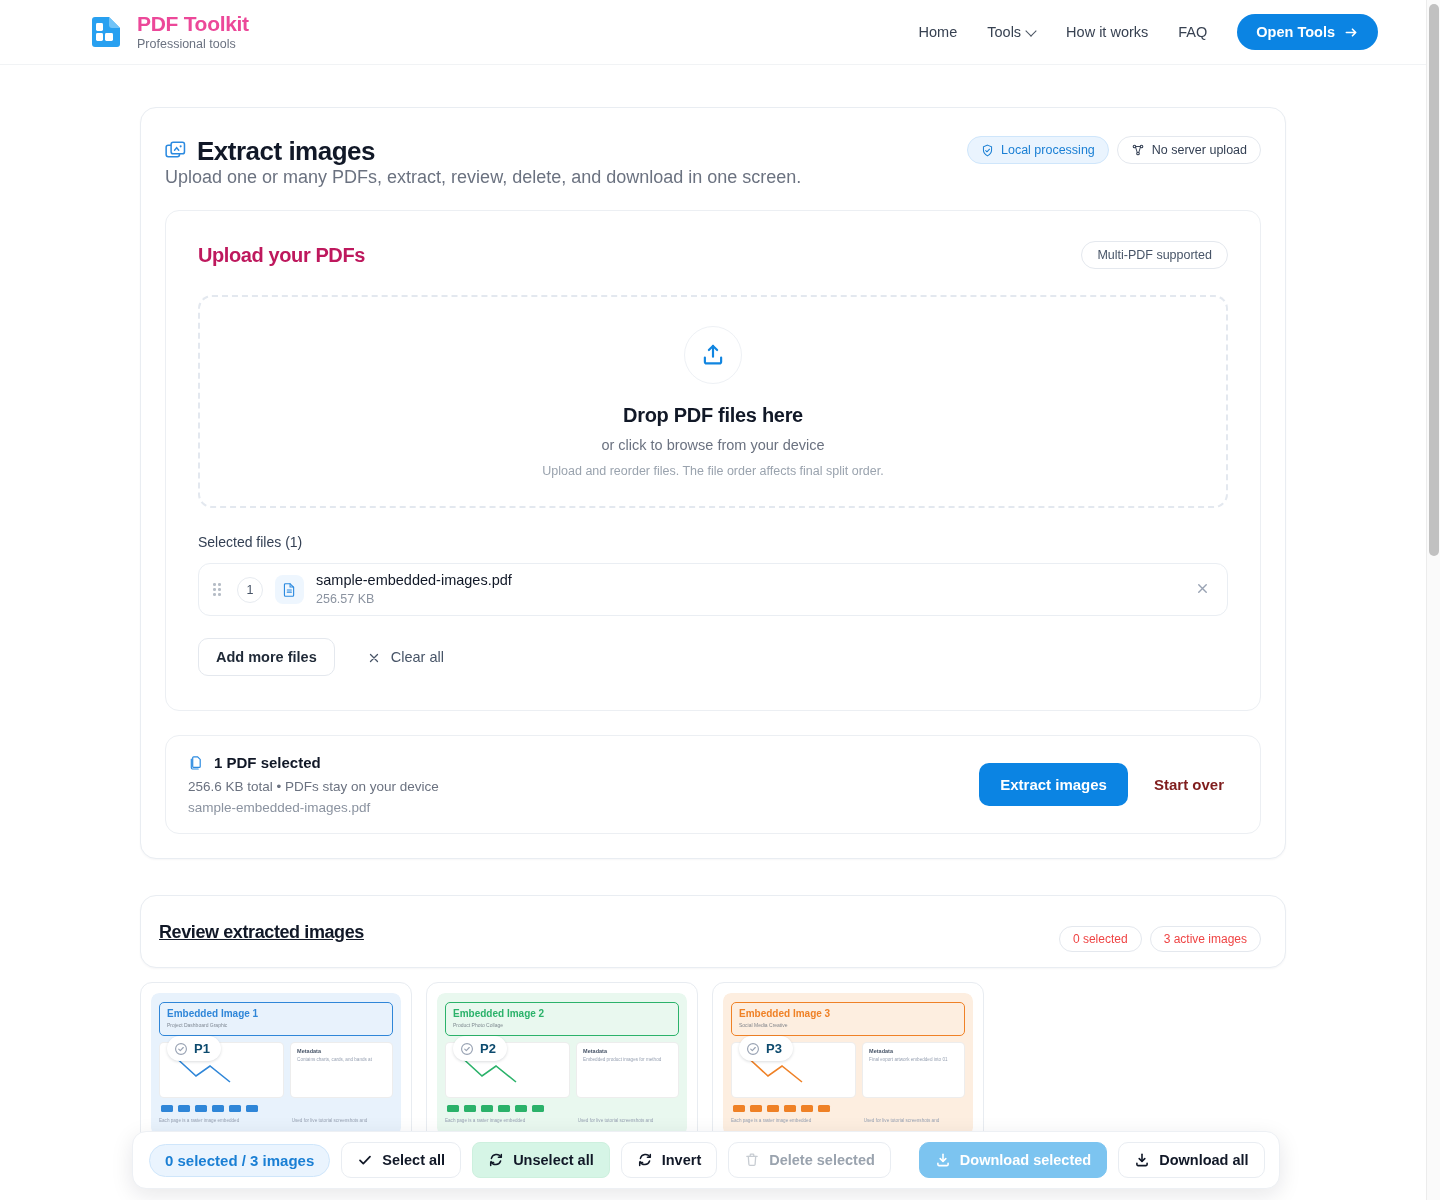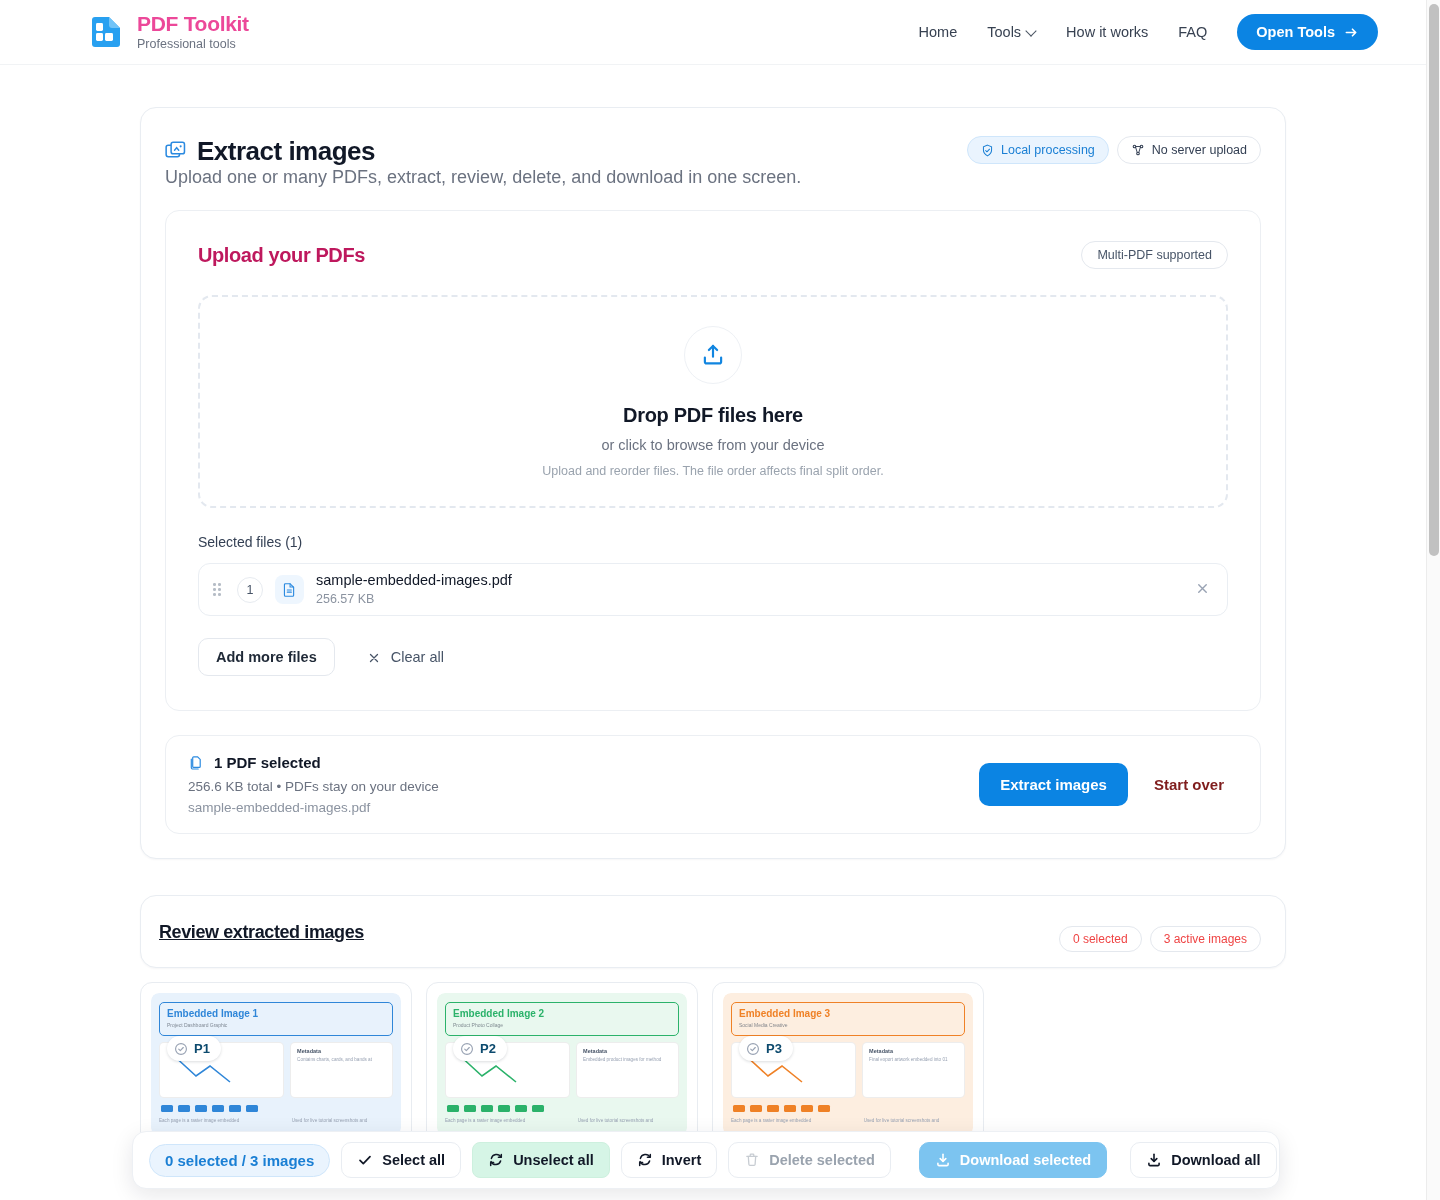--- a/index.html
+++ b/index.html
@@ -236,21 +236,21 @@
     font-size: 14.5px; font-weight: 600; color: #111827;
     padding: 9px 15px; cursor: pointer; white-space: nowrap; font-family: inherit;
   }
   .act.mint { background: #d6f5e6; border-color: #cdf0de; border-radius: 8px; }
   .act.disabled { color: #9aa3ae; cursor: default; }
   .act.disabled svg { opacity: .55; }
   .act.blue-muted {
     background: #7cc4f0; border-color: #7cc4f0; color: #ffffff; cursor: default;
   }
   .divider { width: 1px; height: 28px; background: #e9edf2; margin: 0 3px; }
-  .act.last { margin-left: 12px; }
+  .act.last { margin-left: 0; }
 </style>
 </head>
 <body>
 
 <div class="viewport">
 
   <div class="topbar">
     <div class="brand">
       <svg class="brand-logo" viewBox="0 0 36 36">
         <path d="M4 6a3 3 0 0 1 3-3h14l11 11v16a3 3 0 0 1-3 3H7a3 3 0 0 1-3-3Z" fill="#28a0f0"></path>

